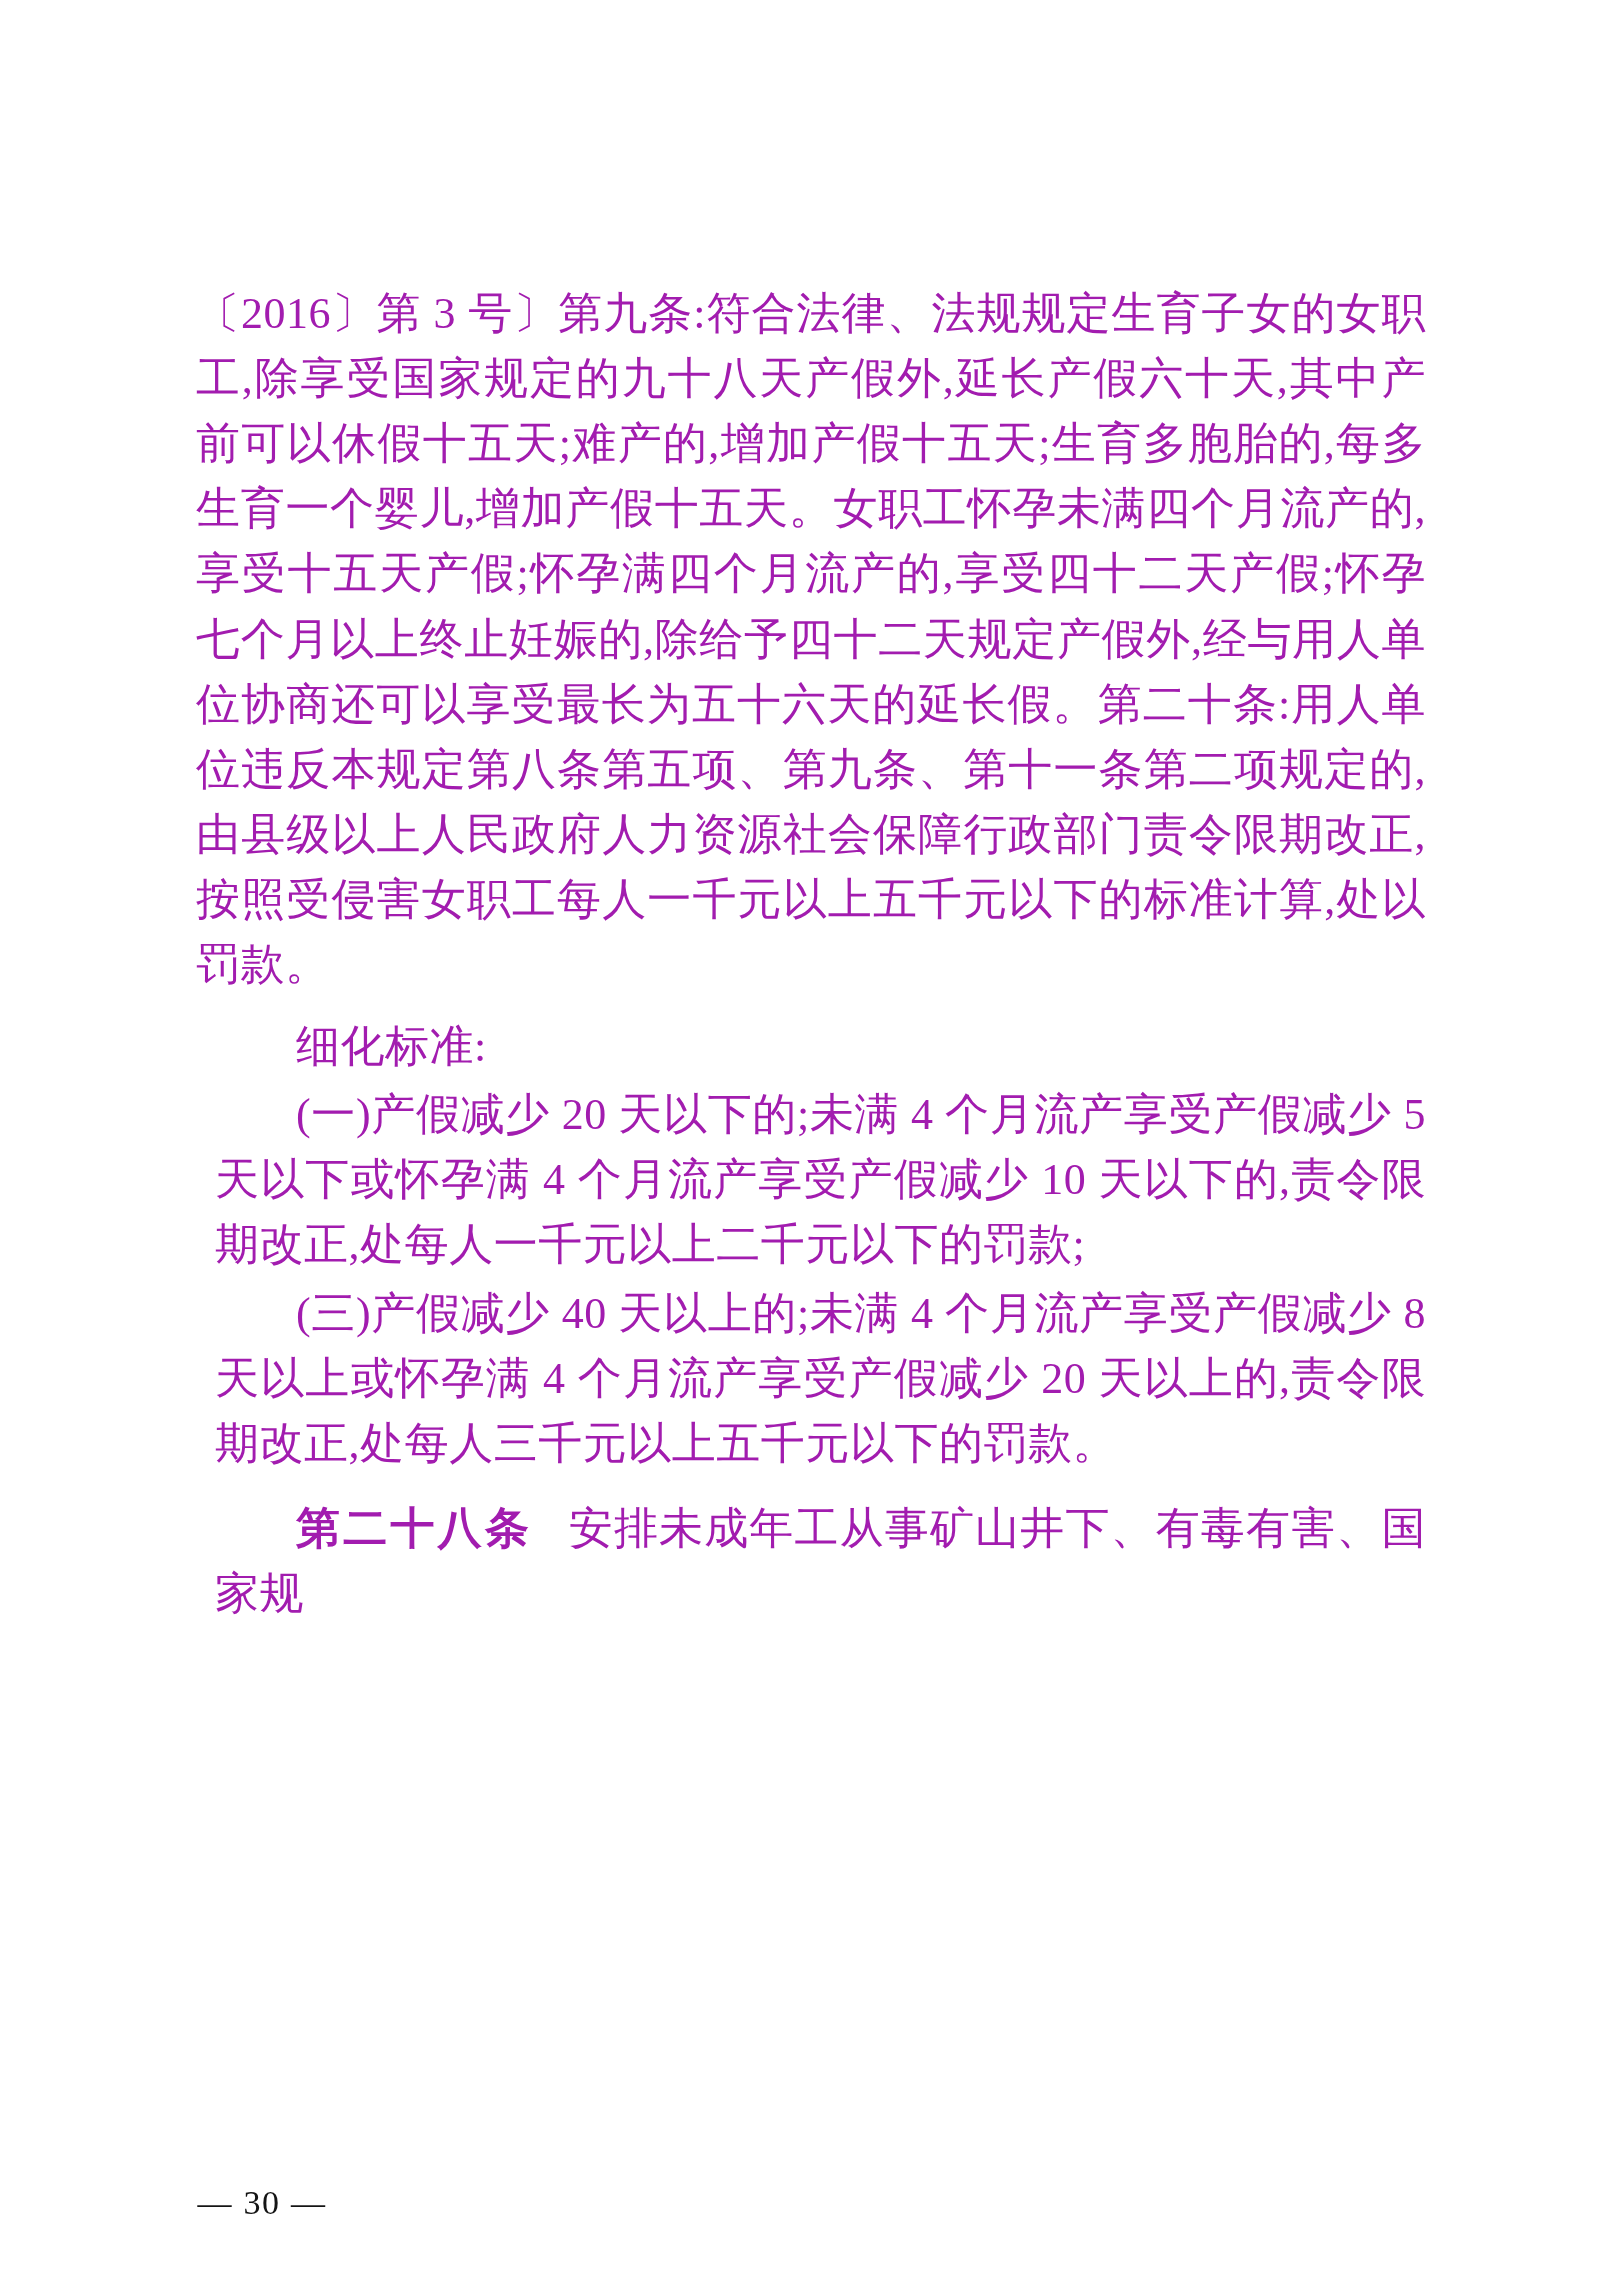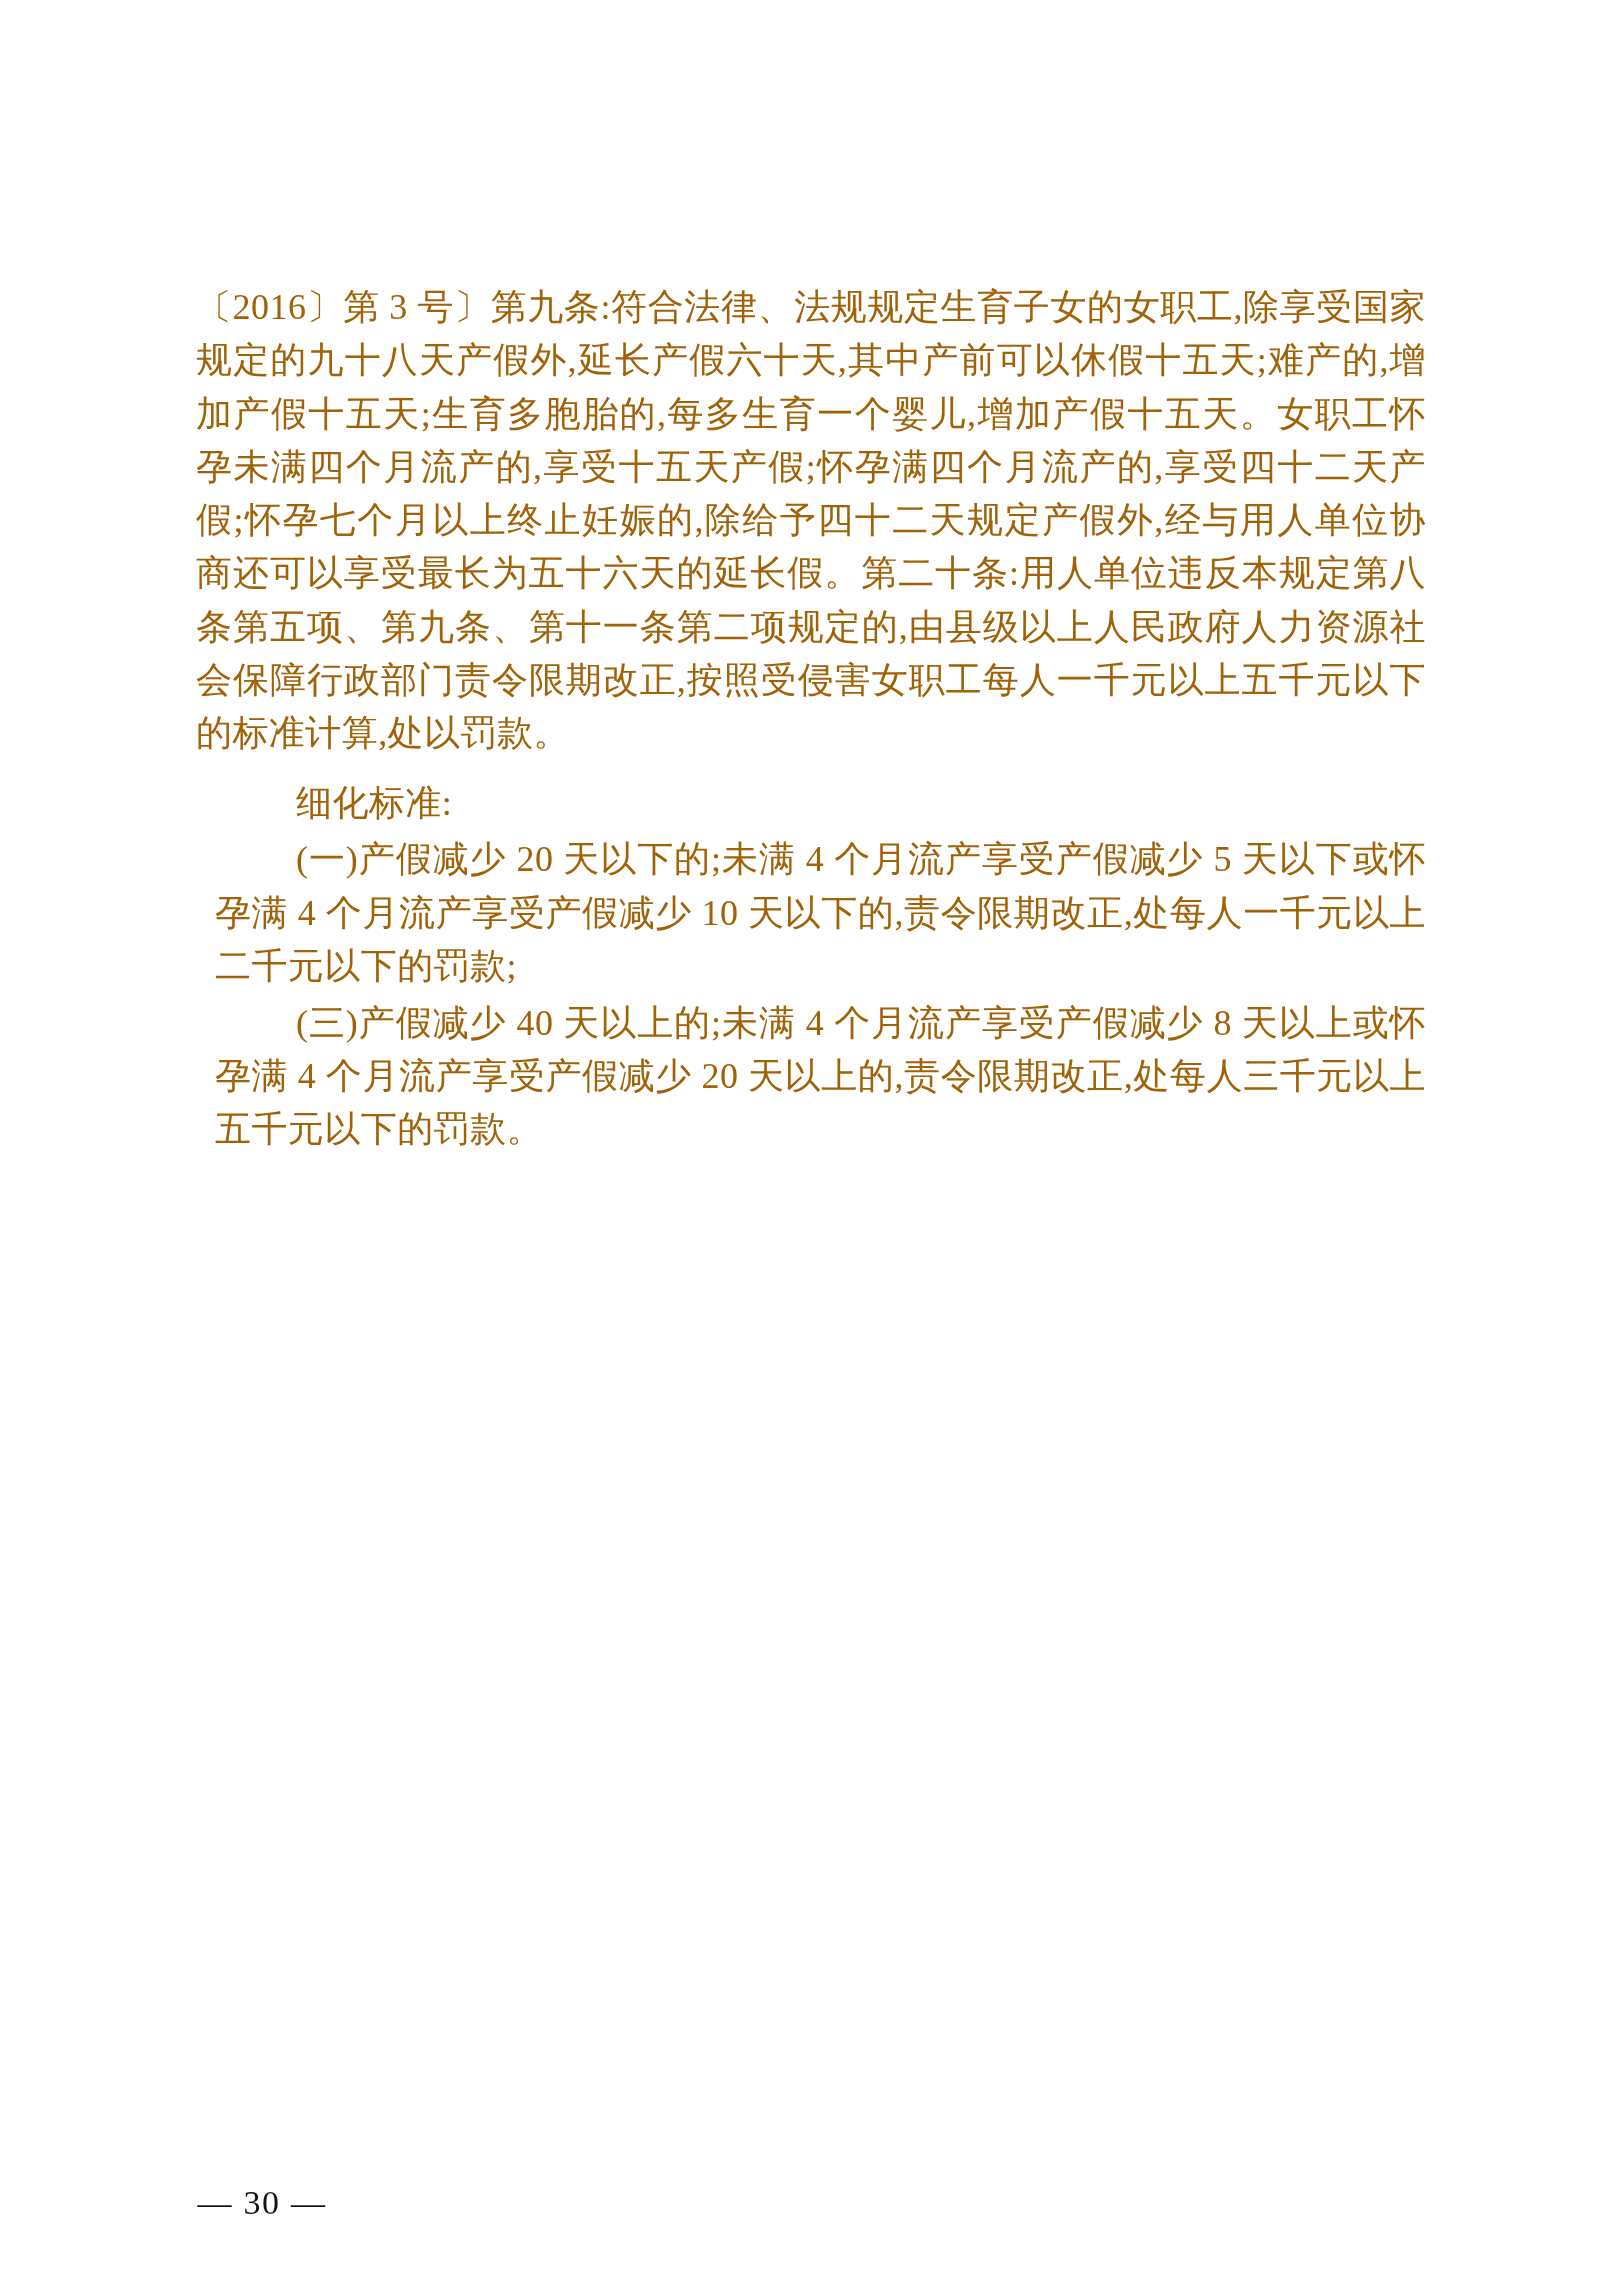--- a/index.html
+++ b/index.html
@@ -19,27 +19,27 @@
     box-sizing: border-box;
     overflow: hidden;
   }
   .content {
     position: absolute;
     left: 196px;
     top: 281px;
     width: 1230px;
   }
   .para {
-    font-size: 36px;
+    font-size: 44px;
     line-height: 1.48;
     letter-spacing: 0.012em;
     text-align: justify;
     text-justify: inter-character;
     margin: 0 0 3.9px 0;
-    color: #a16207;
+    color: #a21caf;
   }
   .indent {
     text-indent: 81px;
     margin-left: 19px;
   }
   .para.tight {
     margin-bottom: 2.6px;
   }
   .bold-head {
     font-weight: bold;
@@ -75,20 +75,21 @@
 
     <p class="para gap-after">〔2016〕第 3 号〕第九条:符合法律、法规规定生育子女的女职工,除享受国家规定的九十八天产假外,延长产假六十天,其中产前可以休假十五天;难产的,增加产假十五天;生育多胞胎的,每多生育一个婴儿,增加产假十五天。女职工怀孕未满四个月流产的,享受十五天产假;怀孕满四个月流产的,享受四十二天产假;怀孕七个月以上终止妊娠的,除给予四十二天规定产假外,经与用人单位协商还可以享受最长为五十六天的延长假。第二十条:用人单位违反本规定第八条第五项、第九条、第十一条第二项规定的,由县级以上人民政府人力资源社会保障行政部门责令限期改正,按照受侵害女职工每人一千元以上五千元以下的标准计算,处以罚款。</p>
 
     <p class="para indent tight">细化标准:</p>
 
     <p class="para indent">(一)产假减少 20 天以下的;未满 4 个月流产享受产假减少 5 天以下或怀孕满 4 个月流产享受产假减少 10 天以下的,责令限期改正,处每人一千元以上二千元以下的罚款;</p>
 
 
     <p class="para indent">(三)产假减少 40 天以上的;未满 4 个月流产享受产假减少 8 天以上或怀孕满 4 个月流产享受产假减少 20 天以上的,责令限期改正,处每人三千元以上五千元以下的罚款。</p>
 
+    <p class="para indent lastline"><span class="bold-head">第二十八条</span><span>&nbsp;&nbsp;&nbsp;</span><span>安排未成年工从事矿山井下、有毒有害、国家规</span></p>
 
   </div>
 
   <div class="footer">
     <span class="footer-inner">— 30 —</span>
   </div>
 
 </div>
 
 

